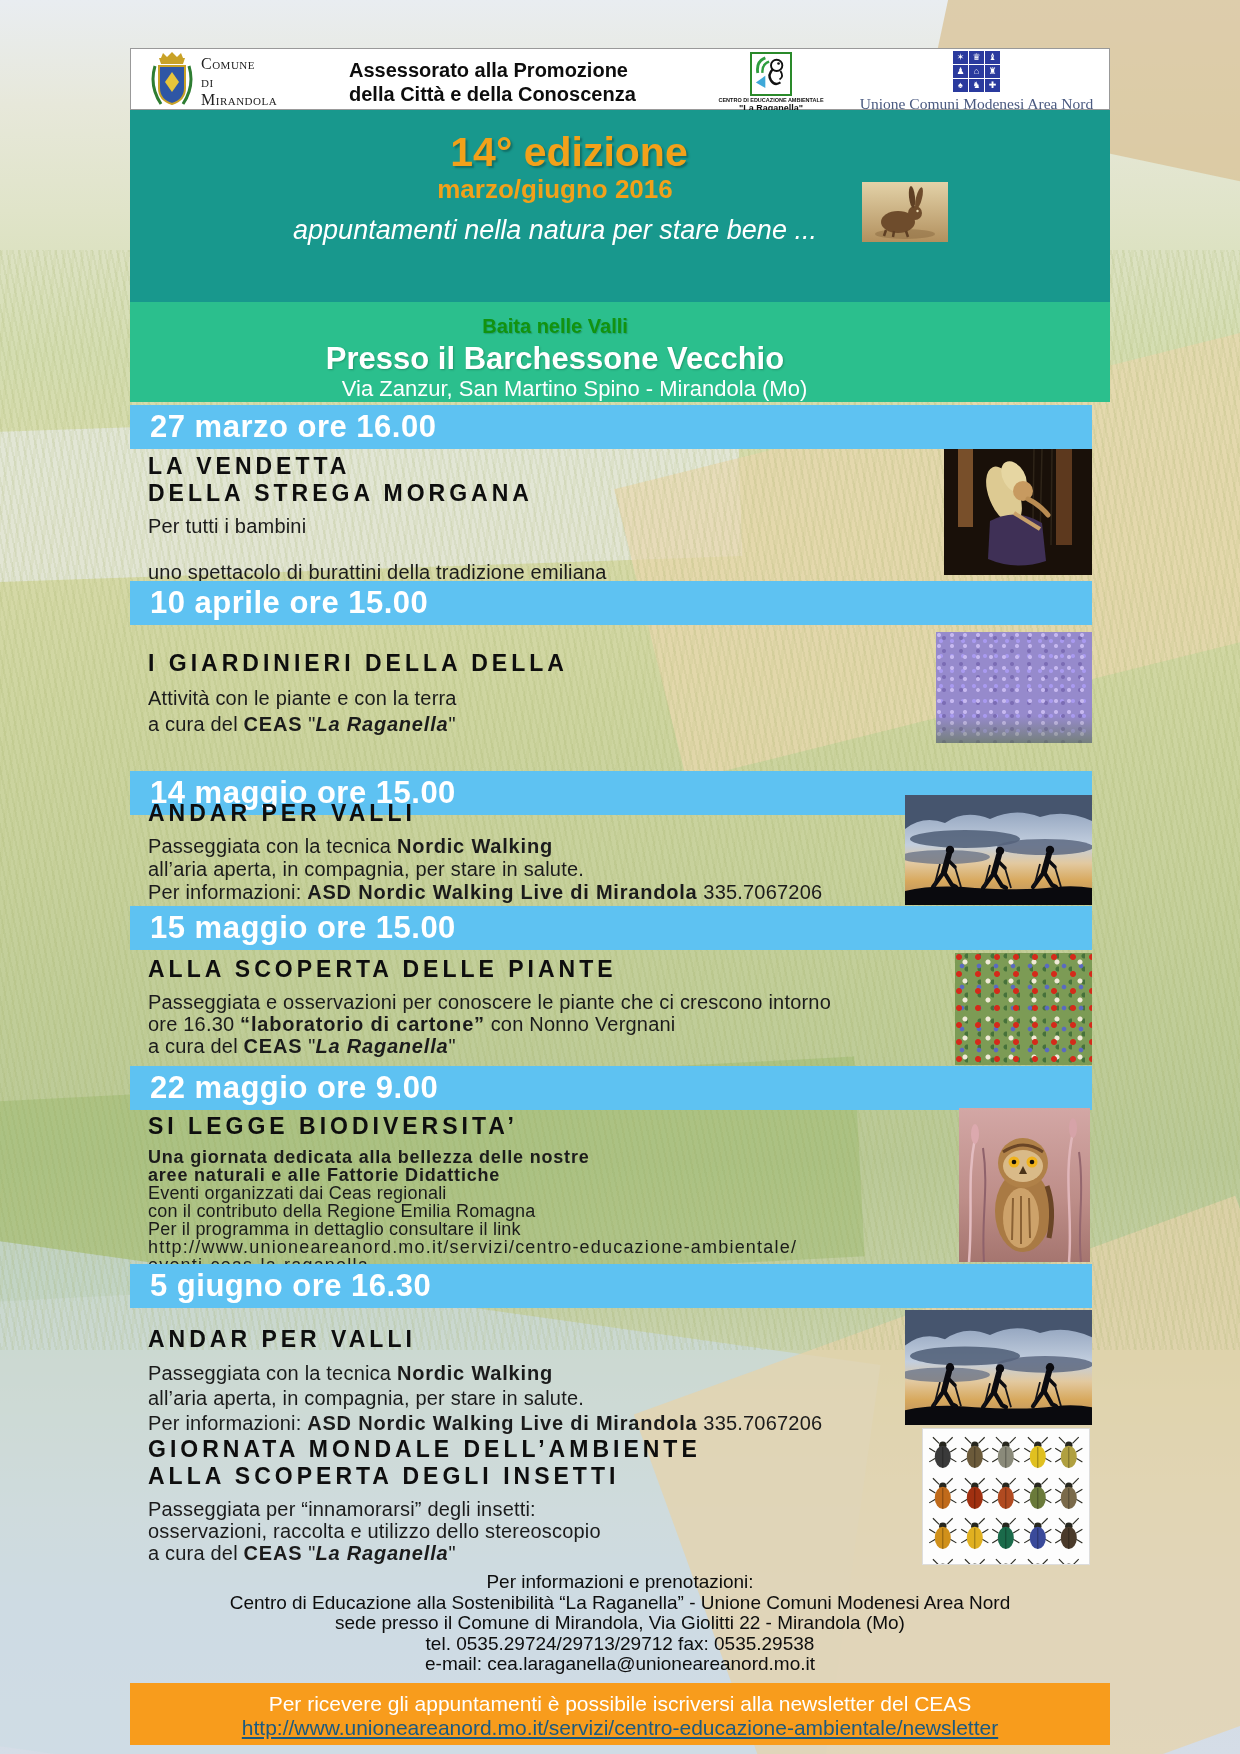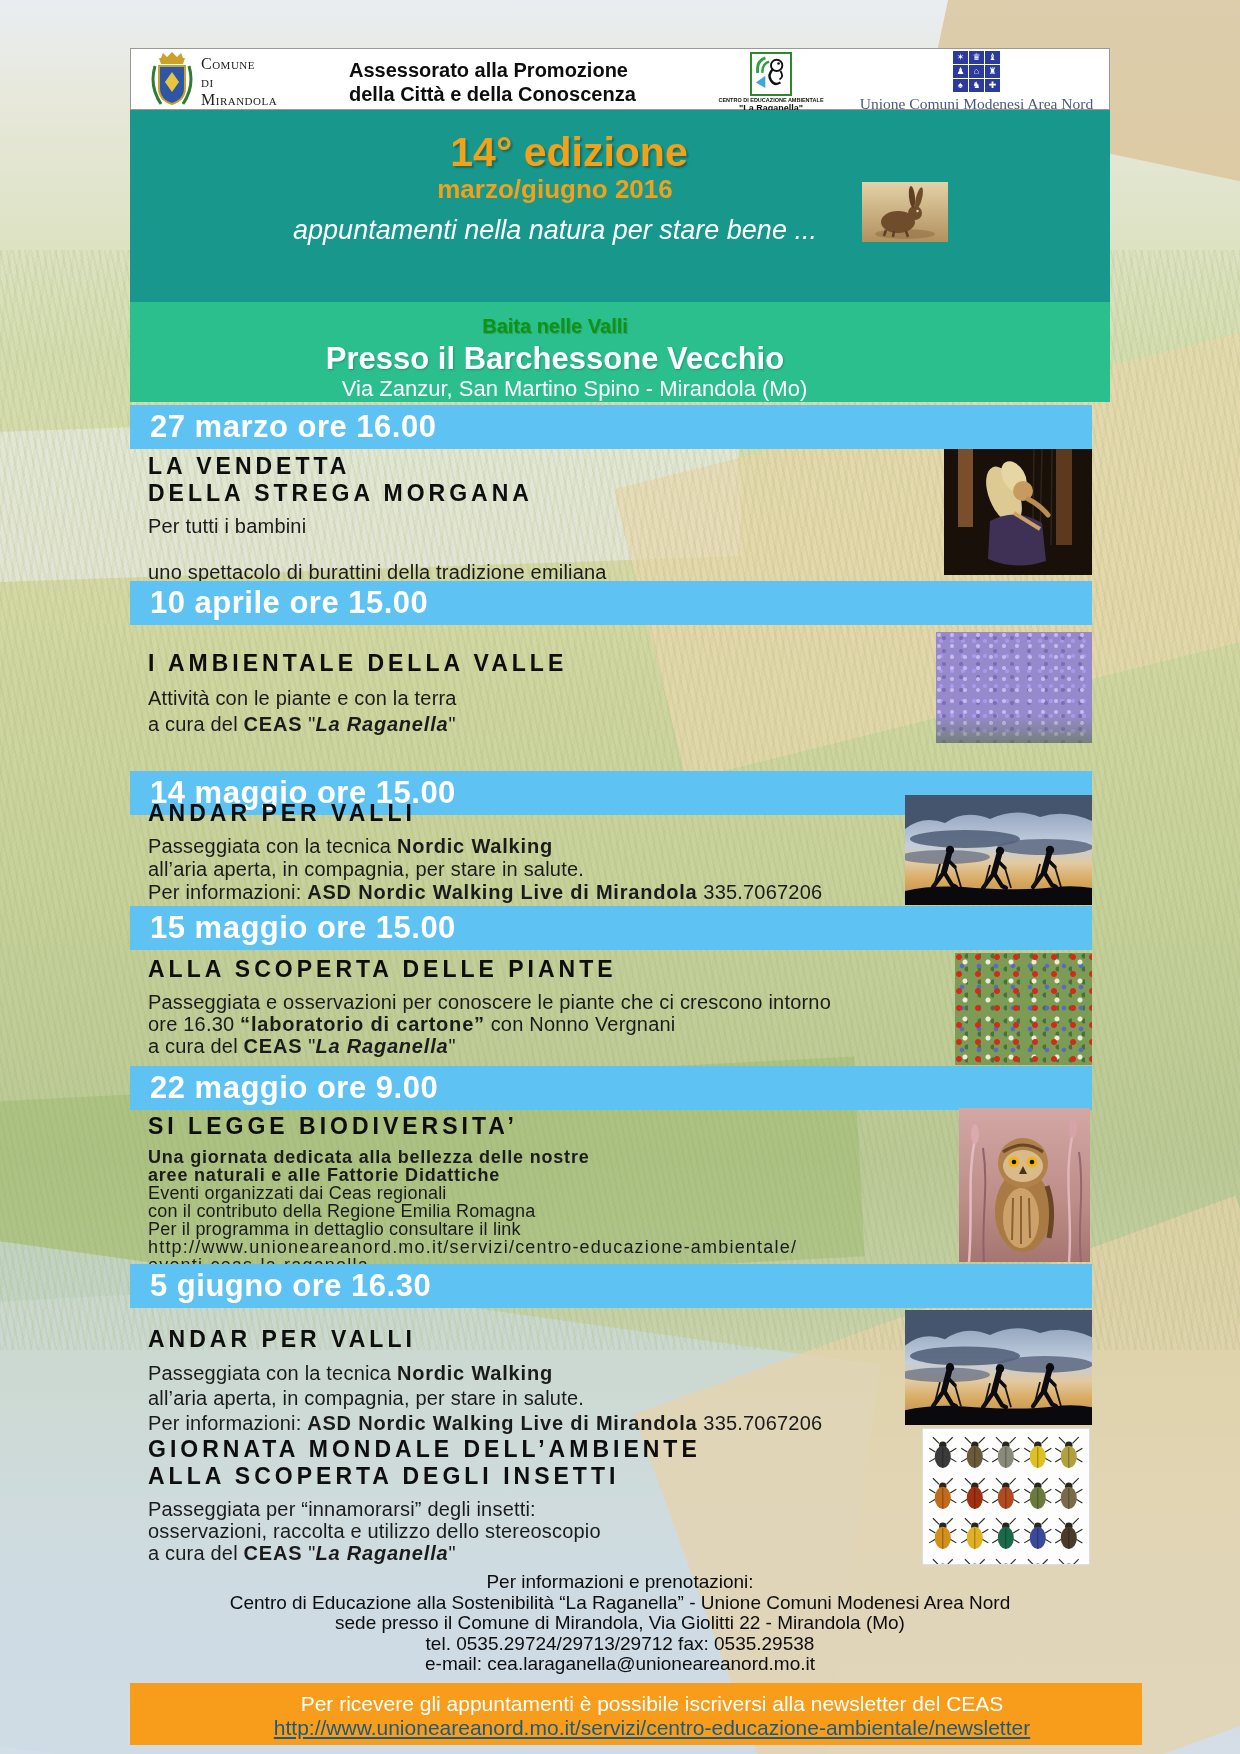--- a/index.html
+++ b/index.html
@@ -66,21 +66,21 @@
       radial-gradient(circle at 10px 9px,#f0ead8 2px,transparent 3px),
       radial-gradient(circle at 7px 13px,#5a6ac0 1.8px,transparent 2.8px),
       radial-gradient(circle at 12px 3px,#46713a 2px,transparent 3px);
     background-size:19px 17px,23px 19px,17px 21px,13px 13px;}
   .img-insects{background:#fdfdfd;border:1px solid #ddd;box-sizing:border-box;display:grid;
     grid-template-columns:repeat(5,1fr);grid-template-rows:repeat(4,1fr);padding:5px;grid-gap:2px;}
   .img-insects span{display:block;}
 
   
   .footer{left:130px;top:1572px;width:980px;text-align:center;font-size:19px;line-height:20.5px;color:#0d0d0d;}
-  .newsbar{left:130px;top:1683px;width:980px;height:62px;background:#f89c1c;text-align:center;padding-left:32px;}
+  .newsbar{left:130px;top:1683px;width:980px;height:62px;background:#f89c1c;text-align:center;}
   .news-text{font-size:21px;color:#fff;line-height:24px;margin-top:9px;}
   .news-link{font-size:21px;line-height:24px;color:#1b5a80;text-decoration:underline;display:inline-block;}
 </style>
 </head>
 <body>
 
 <div class="poster">
 
   <div class="wedge" style="left:940px;top:-40px;width:420px;height:200px;background:#d9c49a;opacity:.8;transform:rotate(12deg);"></div>
   <div class="wedge" style="left:-60px;top:420px;width:800px;height:150px;background:#e9ecf0;opacity:.6;transform:rotate(-2deg);"></div>
@@ -193,21 +193,21 @@
           <path d="M98,0 L96,90 M108,0 L107,96 M90,0 L89,70" stroke="#2e2418" stroke-width="1.5"></path>
           <ellipse cx="60" cy="46" rx="15" ry="30" fill="#ddca92" transform="rotate(-22 60 46)"></ellipse>
           <ellipse cx="70" cy="28" rx="11" ry="17" fill="#e6d6a2" transform="rotate(-30 70 28)"></ellipse>
           <circle cx="79" cy="42" r="10" fill="#c79a60"></circle>
           <path d="M84,50 Q96,56 104,66" stroke="#b98c52" stroke-width="5" stroke-linecap="round"></path>
           <path d="M46,72 Q72,58 98,74 L102,112 Q72,122 44,110 Z" fill="#3f3056"></path>
           <path d="M70,64 L96,80" stroke="#caa26a" stroke-width="4"></path>
         </svg></div>
       <div class="dbanner" style="top: 581px;"><span>10 aprile ore 15.00</span></div>
       <div class="etext" style="top: 650px; width: 800px;">
-        <div class="etitle">I AMBIENTALE DELLA VALLE</div>
+        <div class="etitle">I GIARDINIERI DELLA DELLA</div>
         <div class="ebody">
           <div class="eline" style="line-height: 26px;"><span class="">Attività con le piante e con la terra</span></div>
           <div class="eline" style="line-height: 26px;"><span class="">a cura del </span><span class="sb">CEAS</span><span class=""> "</span><span class="sbi">La Raganella</span><span class="">"</span></div>
         </div>
       </div>
       <div class="eimg img-lavender" style="left: 936px; top: 632px; width: 156px; height: 111px;"></div>
       <div class="dbanner" style="top: 771px;"><span>14 maggio ore  15.00</span></div>
       <div class="etext" style="top: 800px; width: 810px;">
         <div class="etitle">ANDAR PER VALLI</div>
         <div class="ebody">

